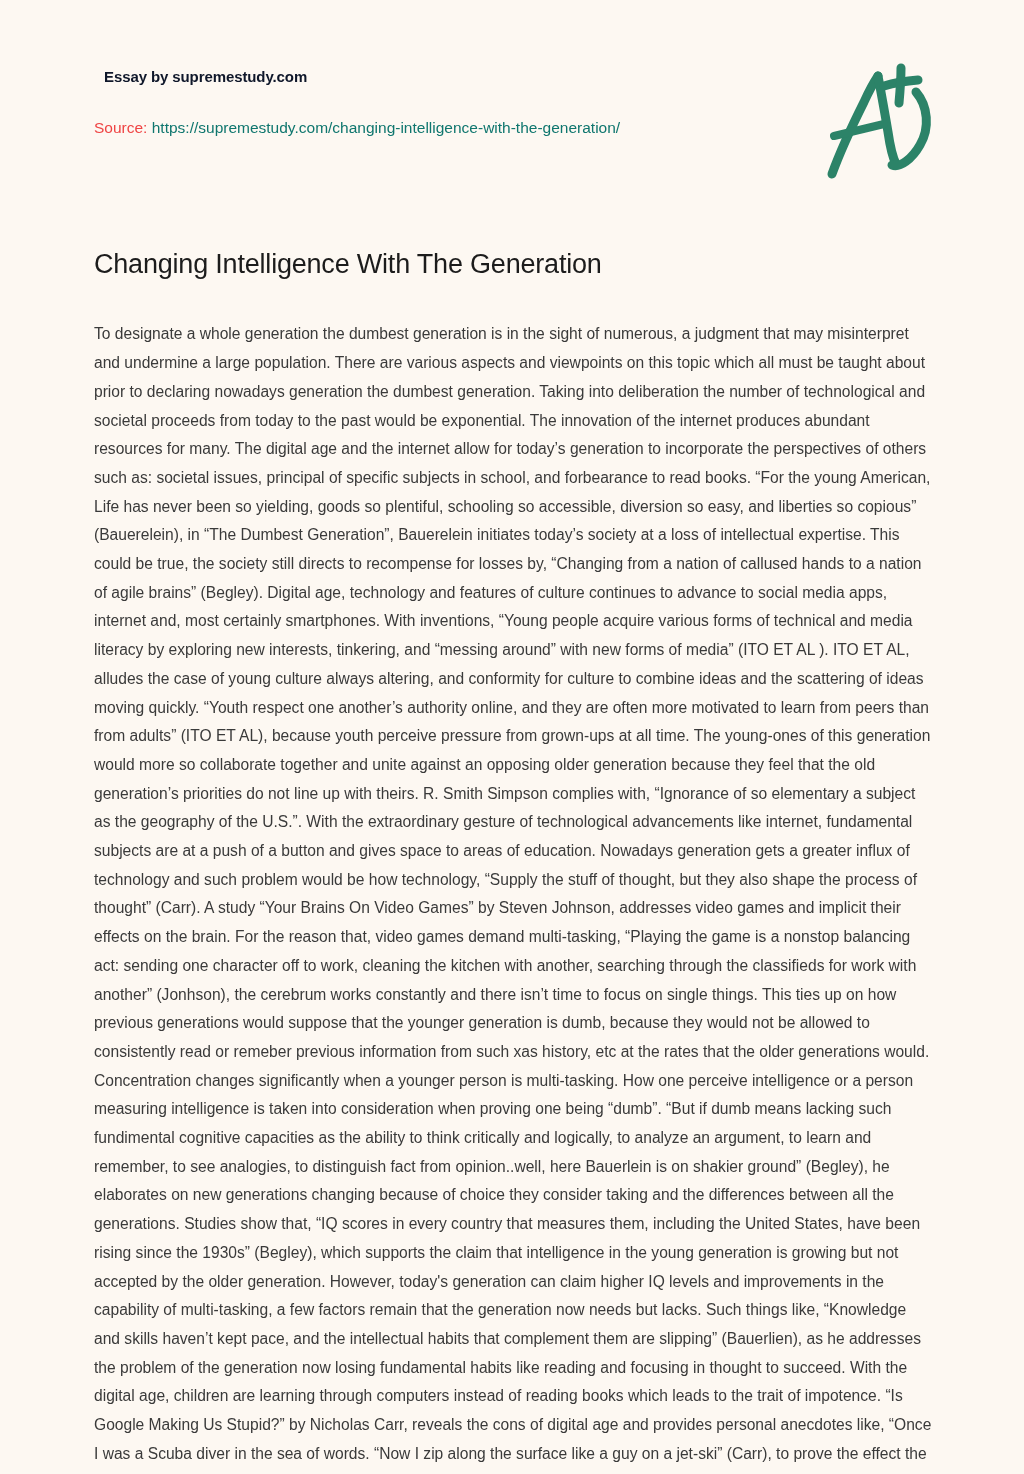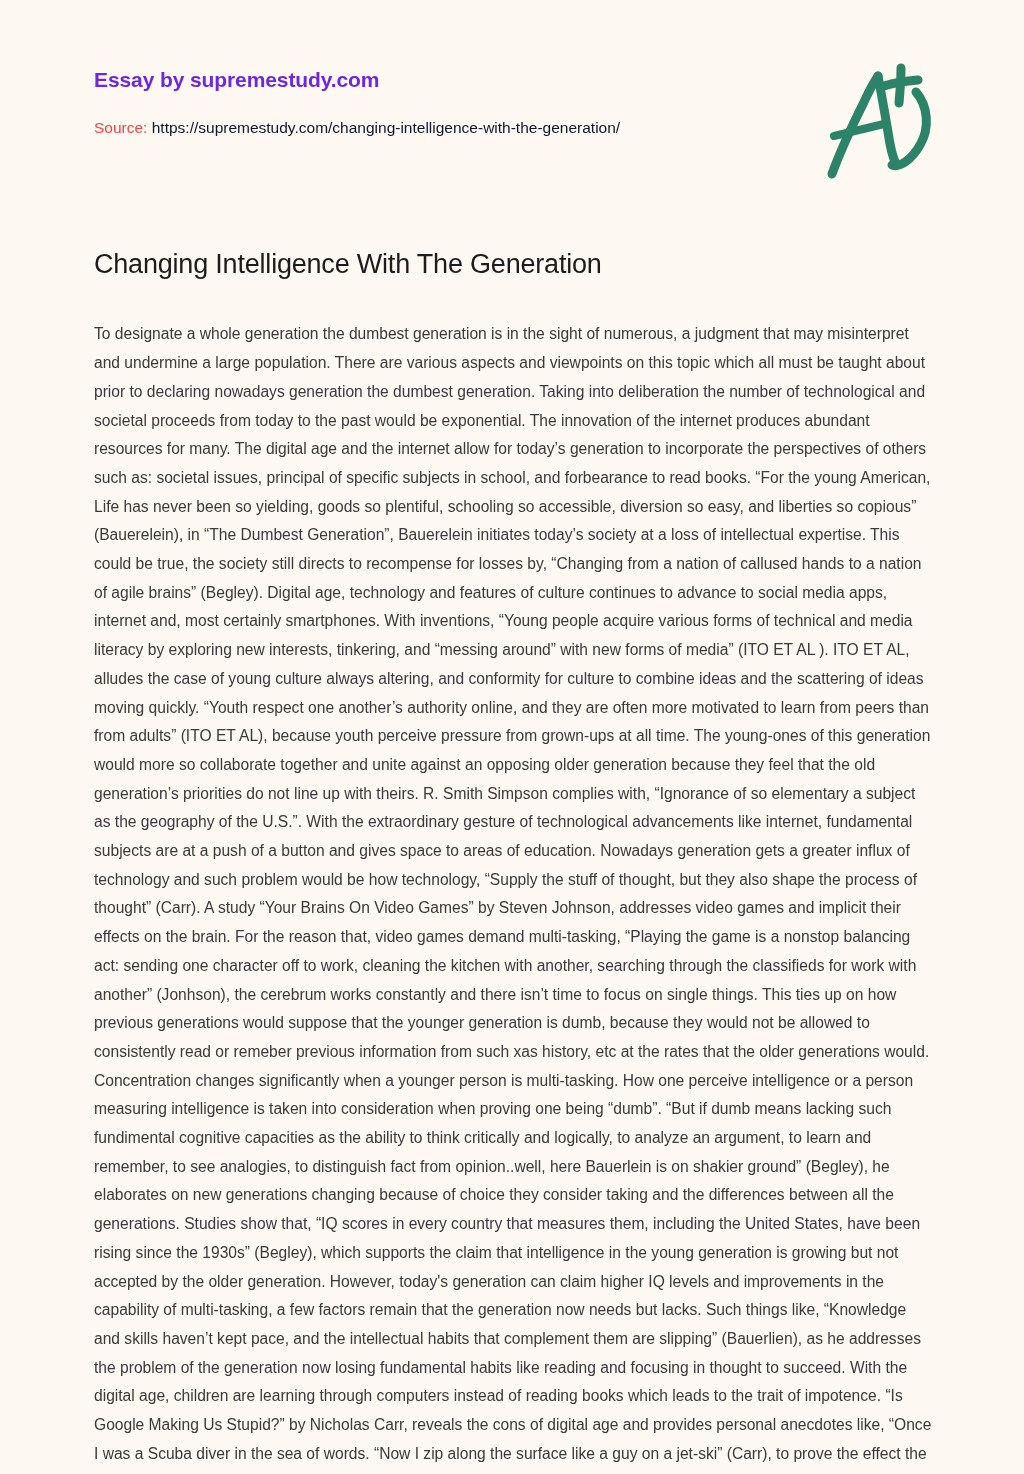--- a/index.html
+++ b/index.html
@@ -25,42 +25,42 @@
   
   .header {
     position: absolute;
     left: 0;
     top: 0;
     width: 1024px;
     height: 200px;
   }
   .brand-line {
     position: absolute;
-    left: 94px;
+    left: 104px;
     top: 68px;
-    font-size: 21px;
+    font-size: 15px;
     font-weight: bold;
     letter-spacing: -0.1px;
-    color: #6d28d9;
+    color: #0f172a;
     white-space: nowrap;
   }
   .source-line {
     position: absolute;
     left: 94px;
     top: 119px;
     font-size: 15.5px;
     color: #8a8a8a;
     white-space: nowrap;
   }
   .source-label {
     color: #ef4444;
     margin-top: 18px;
   }
   .source-url {
-    color: #0f172a;
+    color: #0f766e;
     text-decoration: none;
   }
 
   
   .logo {
     position: absolute;
     left: 812px;
     top: 58px;
     width: 132px;
     height: 122px;

